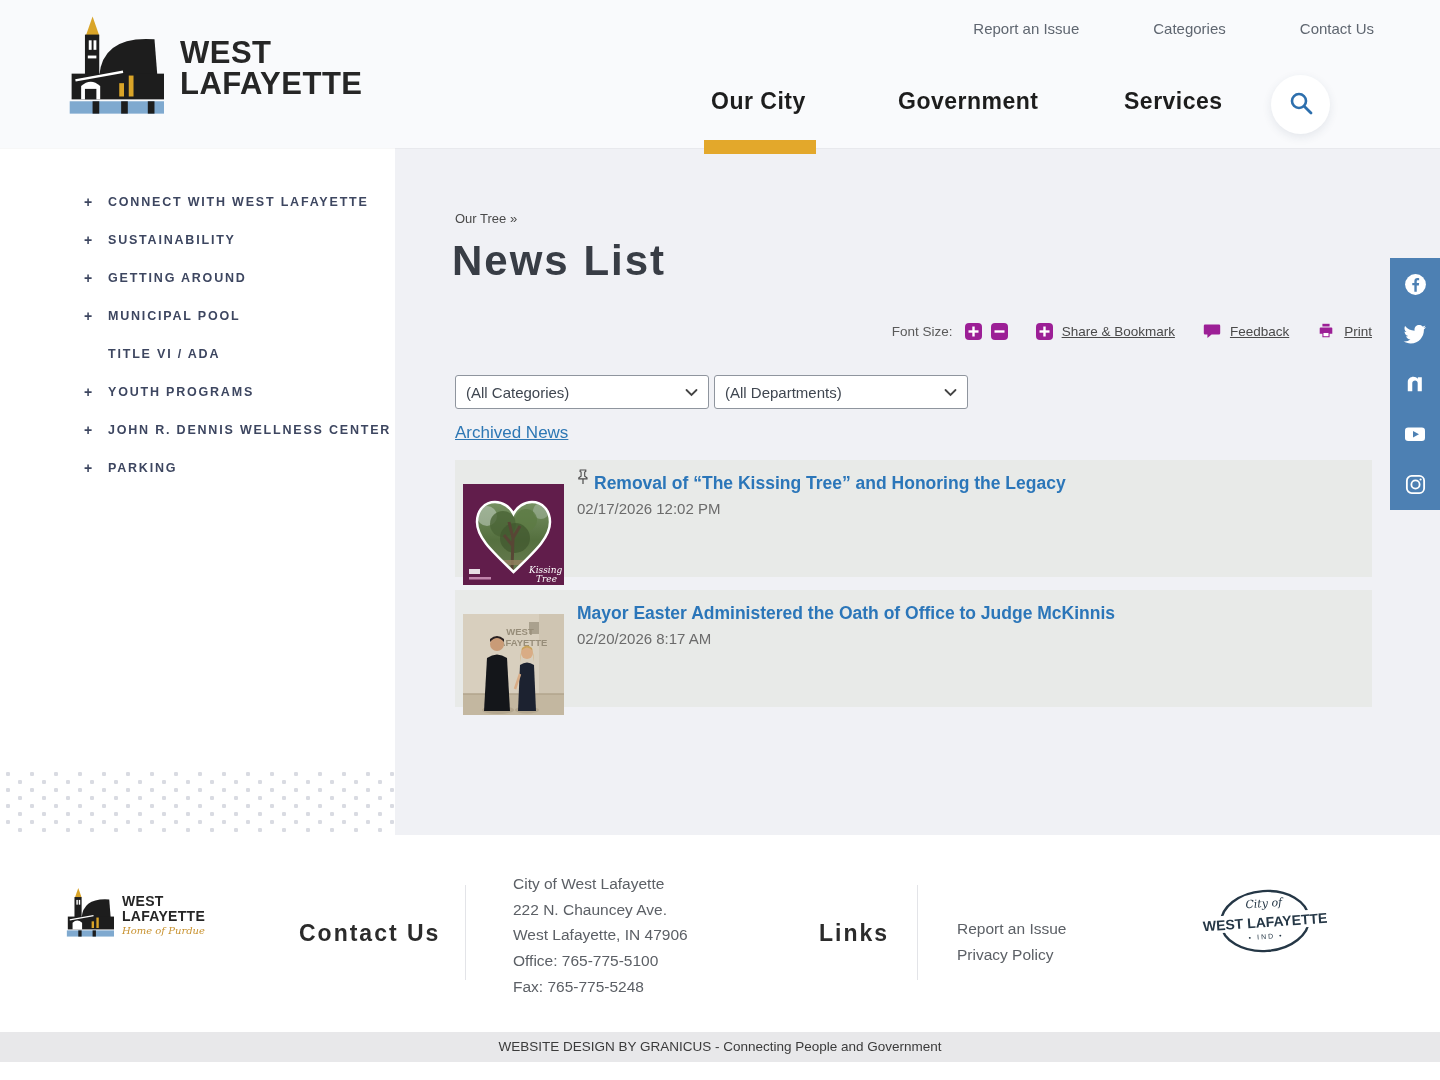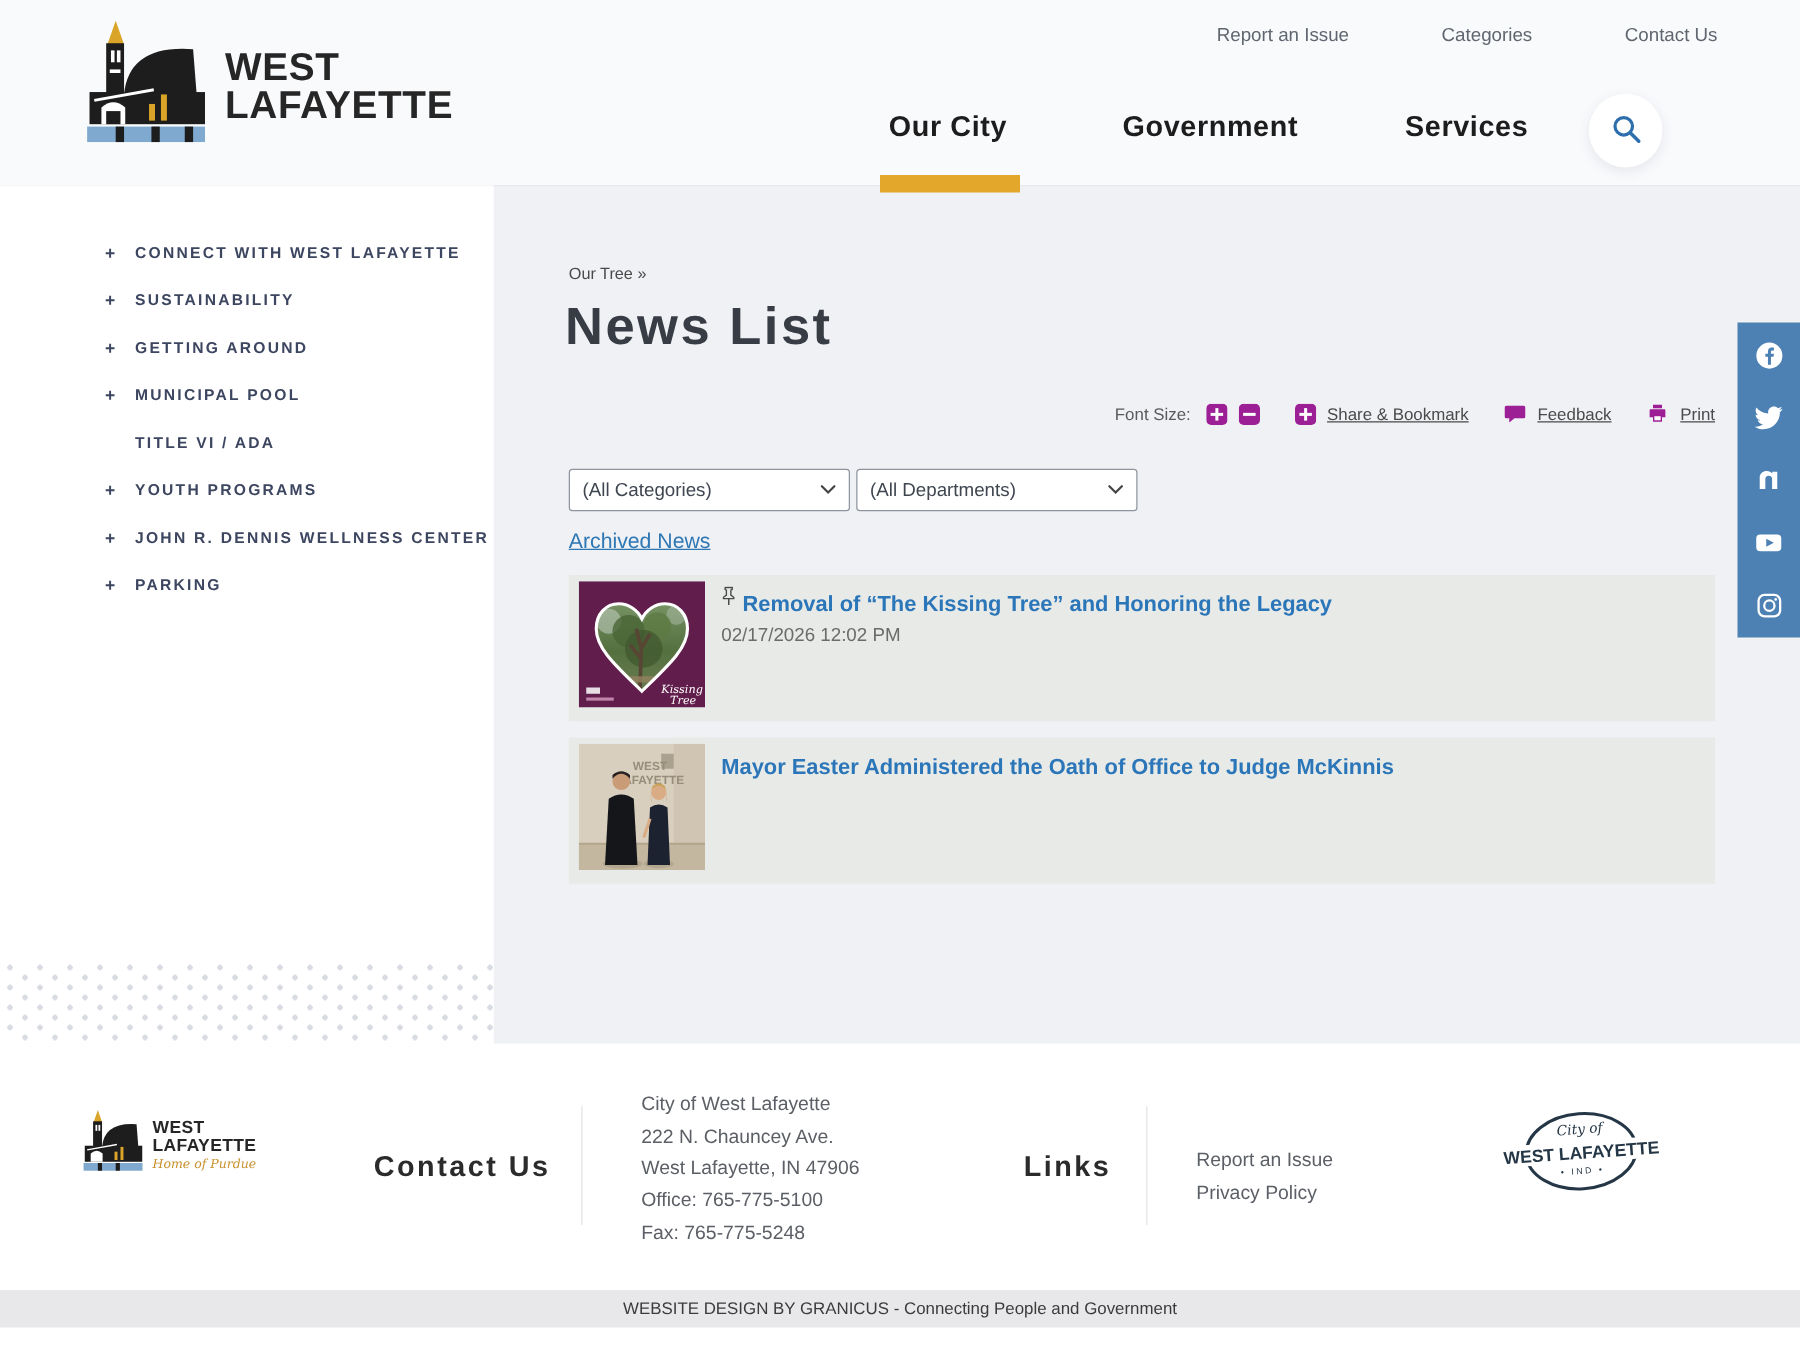--- a/index.html
+++ b/index.html
@@ -45,29 +45,29 @@
   .breadcrumb { left:455px; top:211px; font-size:13px; color:#4a4a4a; z-index:3; cursor:pointer; }
   .page-title { left:452px; top:237px; font-size:42px; font-weight:800; color:#383d45; letter-spacing:2px; z-index:3; }
 
   .toolbar { top:322px; right:68px; display:flex; align-items:center; gap:9px; z-index:3; }
   .toolbar-label { font-size:13.5px; color:#5a5a5a; margin-right:3px; }
   .sq-btn { width:17px; height:17px; border:none; background:none; padding:0; cursor:pointer; display:flex; }
   .tool-link { font-size:13.5px; color:#4a4a4a; text-decoration:underline; cursor:pointer; }
   .tool-gap { width:10px; }
 
   .filters { left:455px; top:375px; display:flex; gap:5px; z-index:3; }
-  .select-box { width:225px; height:34px; background:#fff; border:1px solid #8f959e; border-radius:3px;
+  .select-box { width:254px; height:34px; background:#fff; border:1px solid #8f959e; border-radius:3px;
     display:flex; align-items:center; padding:0 10px; cursor:pointer; }
   .select-label { font-size:15px; color:#3f4650; flex:1; }
 
   .archived-link { left:455px; top:423px; font-size:17px; color:#2d77b4; text-decoration:underline; z-index:3; cursor:pointer; }
 
   .news-list { left:455px; top:460px; width:917px; z-index:3; }
   .news-item { position:relative; height:117px; margin-bottom:13px; background:#e8eae8; }
-  .news-thumb { position:absolute; left:8px; top:5px; width:115px; height:101px; cursor:pointer; }
+  .news-thumb { position:absolute; left:8px; top:24px; width:115px; height:101px; cursor:pointer; }
   .news-text { position:absolute; left:122px; top:13px; }
   .news-title-row { display:flex; align-items:flex-start; gap:5px; }
   .news-title { font-size:17.5px; font-weight:700; color:#2b76b9; cursor:pointer; }
   .news-date { font-size:15px; color:#6b6b6b; margin-top:6px; }
   .pin-wrap { margin-top:-4px; }
 
   
   .footer { left:0; top:835px; width:1440px; height:197px; background:#fff; }
   .f-logo { position:absolute; left:64px; top:52px; display:flex; align-items:center; gap:8px; }
   .f-logo-textcol { display:flex; flex-direction:column; }
@@ -342,20 +342,21 @@
         <circle cx="64" cy="39" r="6" fill="#d9ac85"></circle>
         <path d="M58 37 Q64 30 70 37 L70 48 Q71 40 69 34 Q64 29 59 34 Q57 40 58 48 Z" fill="#c9a35c"></path>
         <path d="M55 97 L57 51 Q64 46 71 51 L73 97 Z" fill="#1c2230"></path>
         <path d="M57 60 L52 75" stroke="#d9ac85" stroke-width="2.5" fill="none"></path>
       </svg>
     </span>
     <div class="news-text">
       <div class="news-title-row">
         <span class="news-title">Mayor Easter Administered the Oath of Office to Judge McKinnis</span>
       </div>
+      <div class="news-date">02/20/2026 8:17 AM</div>
     </div>
   </div>
 </div>
 
 <footer class="abs footer">
   <div class="f-logo">
     <span>
       <svg width="50" height="52" viewBox="0 0 105 105">
         <polygon points="30,0 37,20 23,20" fill="#d9a428"></polygon>
         <rect x="22" y="19" width="15" height="48" fill="#1d1d1d"></rect>

